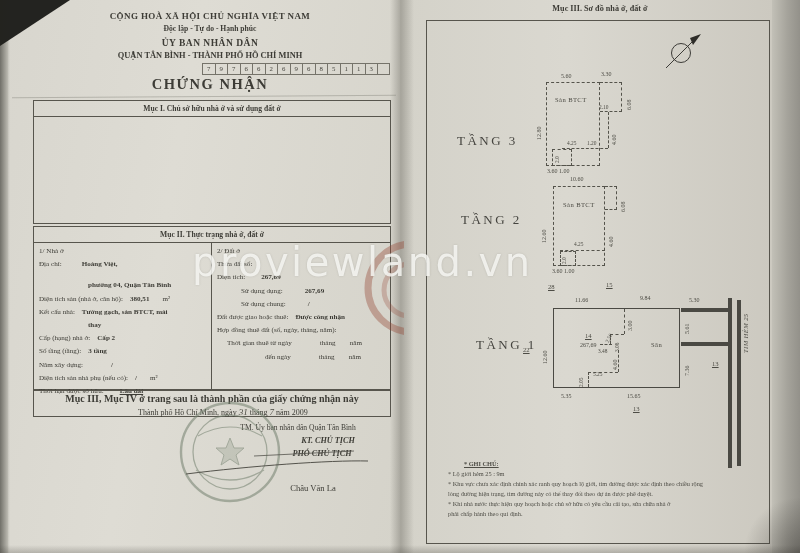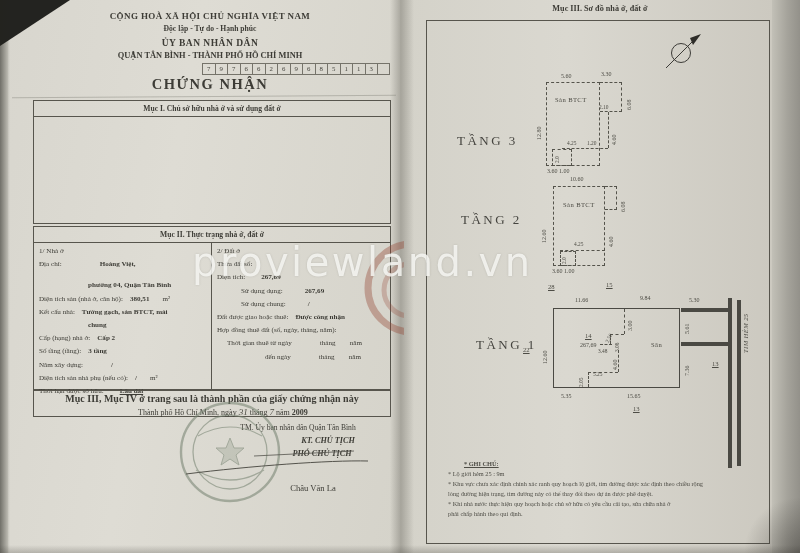--- a/index.html
+++ b/index.html
@@ -48,21 +48,21 @@
   .col.first{border-right:1px solid #57554d}
   .row{font-size:7.1px;line-height:13.2px;white-space:nowrap}
   .row .lbl{}
   .row .val{font-weight:bold;margin-left:7px}
   .row .unit{margin-left:13px}
   .row.plain .val{font-weight:normal}
   .muc34{left:33px;top:390px;width:358px;height:27px;font-size:10px;font-weight:bold;
     text-align:center;line-height:15px}
   .dateline{left:138px;top:407px;width:256px;font-size:8px;white-space:nowrap}
   .dateline .hand{font-style:italic;font-size:9px;color:#4a4a42}
-  .dateline .yr{font-weight:bold}
+  .dateline .yr{font-weight:normal}
   .tm-line{left:196px;top:423px;width:204px;font-size:7.6px;text-align:center}
   .kt{left:268px;top:436px;width:120px;font-size:8.2px;font-style:italic;font-weight:bold;text-align:center}
   .pho{left:262px;top:449px;width:120px;font-size:8.2px;font-style:italic;font-weight:bold;text-align:center}
   .signname{left:268px;top:483px;width:90px;font-size:8.6px;text-align:center;font-weight:normal}
   
   .rp-head{left:470px;top:4px;width:260px;font-size:8.2px}
   .rp-box{left:426px;top:20px;width:344px;height:524px}
   .shape{position:absolute;border:1px dashed #54534b}
   .shape.solid{border-style:solid;border-color:#4a4943}
   .noleft{border-left:none!important}
@@ -120,25 +120,25 @@
 
   <div class="abs box muc1">
     <div class="muc-head">Mục I. Chủ sở hữu nhà ở và sử dụng đất ở</div>
   </div>
 
   <div class="abs box muc2">
     <div class="muc-head">Mục II. Thực trạng nhà ở, đất ở</div>
     <div class="cols">
       <div class="col first">
           <div class="row"><span class="lbl">1/ Nhà ở</span></div>
-          <div class="row"><span class="lbl">Địa chỉ:</span><span class="val" style="margin-left: 38px;">Hoàng Việt,</span></div>
+          <div class="row"><span class="lbl">Địa chỉ:</span><span class="val" style="margin-left: 20px;">Hoàng Việt,</span></div>
           <div class="row" style="padding-left: 42px; margin-top: 8px;"><span class="val">phường 04, Quận Tân Bình</span></div>
           <div class="row"><span class="lbl">Diện tích sàn (nhà ở, căn hộ):</span><span class="val">380,51</span><span class="unit">m²</span></div>
           <div class="row"><span class="lbl">Kết cấu nhà:</span><span class="val">Tường gạch, sàn BTCT, mái</span></div>
-          <div class="row" style="padding-left: 42px;"><span class="val">chung</span></div>
+          <div class="row" style="padding-left: 42px;"><span class="val">thay</span></div>
           <div class="row"><span class="lbl">Cấp (hạng) nhà ở:</span><span class="val">Cấp 2</span></div>
           <div class="row"><span class="lbl">Số tầng (tầng):</span><span class="val">3 tầng</span></div>
           <div class="row"><span class="lbl">Năm xây dựng:</span><span class="val" style="margin-left: 28px;">/</span></div>
           <div class="row"><span class="lbl">Diện tích sàn nhà phụ (nếu có):</span><span class="val">/</span><span class="unit">m²</span></div>
           <div class="row"><span class="lbl">Thời hạn được sở hữu:</span><span class="val" style="margin-left: 16px; text-decoration: underline;">Lâu dài</span></div>
         </div>
       <div class="col">
           <div class="row"><span class="lbl">2/ Đất ở</span></div>
           <div class="row"><span class="lbl">Thửa đất số:</span></div>
           <div class="row"><span class="lbl">Diện tích:</span><span class="val" style="margin-left: 16px;">267,69</span></div>

